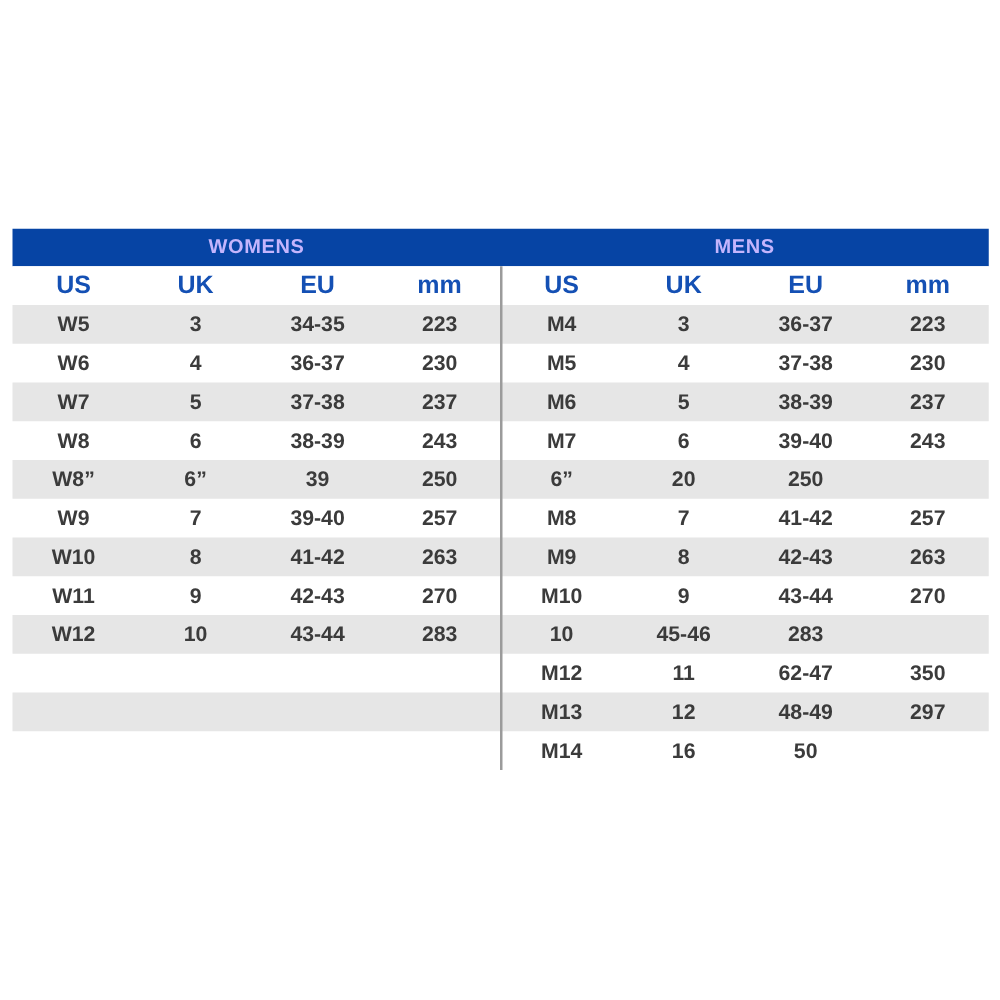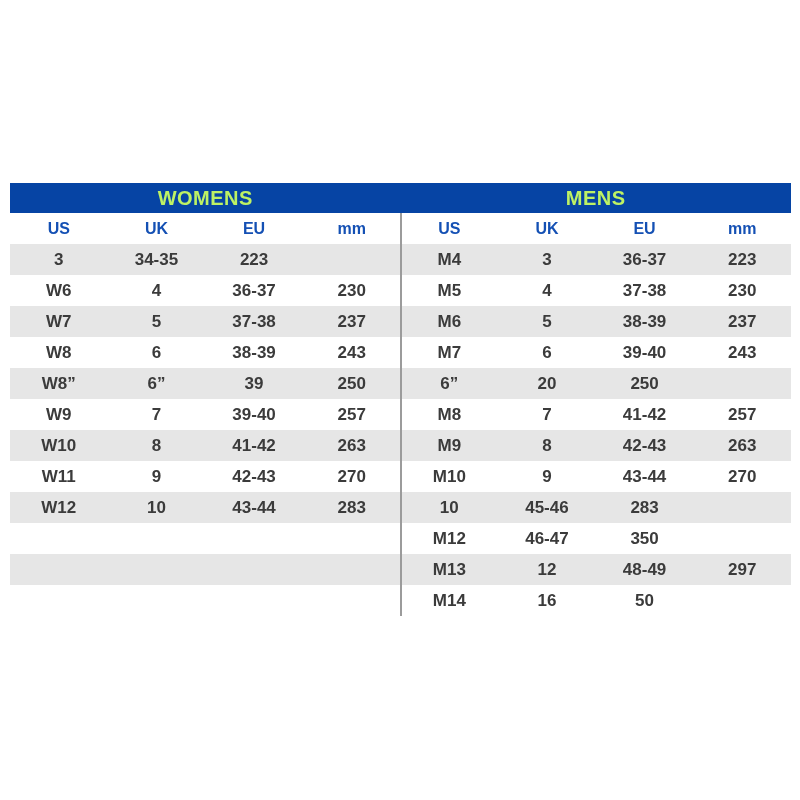--- a/index.html
+++ b/index.html
@@ -24,22 +24,22 @@
   .title-bar {
     display: flex;
     height: 30px;
     background: var(--bar-blue, #0644A4);
   }
   .title-half {
     flex: 1 1 50%;
     display: flex;
     align-items: center;
     justify-content: center;
-    color: #bef264;
-    font-size: 20px;
+    color: #c4b5fd;
+    font-size: 16px;
     letter-spacing: 0.5px;
   }
   .tables {
     position: relative;
     display: flex;
     align-items: flex-start;
   }
   .table-half {
     width: 50%;
   }
@@ -47,21 +47,21 @@
     display: grid;
     grid-template-columns: repeat(4, 1fr);
     height: 31px;
     background: #ffffff;
   }
   .hcell {
     display: flex;
     align-items: center;
     justify-content: center;
     color: var(--header-blue, #1450B4);
-    font-size: 16px;
+    font-size: 20px;
     text-align: right;
   }
   .trow {
     display: grid;
     grid-template-columns: repeat(4, 1fr);
     height: 31px;
   }
   .tbody .trow:nth-child(odd) {
     background: var(--stripe-gray, #E6E6E6);
   }
@@ -94,20 +94,21 @@
   <div class="tables">
     <div class="table-half">
       <div class="col-headers">
           <div class="hcell">US</div>
           <div class="hcell">UK</div>
           <div class="hcell">EU</div>
           <div class="hcell">mm</div>
         </div>
       <div class="tbody">
           <div class="trow">
+            <div class="tcell">W5</div>
             <div class="tcell">3</div>
             <div class="tcell">34-35</div>
             <div class="tcell">223</div>
           </div>
           <div class="trow">
             <div class="tcell">W6</div>
             <div class="tcell">4</div>
             <div class="tcell">36-37</div>
             <div class="tcell">230</div>
           </div>
@@ -223,21 +224,22 @@
             <div class="tcell">43-44</div>
             <div class="tcell">270</div>
           </div>
           <div class="trow">
             <div class="tcell">10</div>
             <div class="tcell">45-46</div>
             <div class="tcell">283</div>
           </div>
           <div class="trow">
             <div class="tcell">M12</div>
-            <div class="tcell">46-47</div>
+            <div class="tcell">11</div>
+            <div class="tcell">62-47</div>
             <div class="tcell">350</div>
           </div>
           <div class="trow">
             <div class="tcell">M13</div>
             <div class="tcell">12</div>
             <div class="tcell">48-49</div>
             <div class="tcell">297</div>
           </div>
           <div class="trow">
             <div class="tcell">M14</div>

